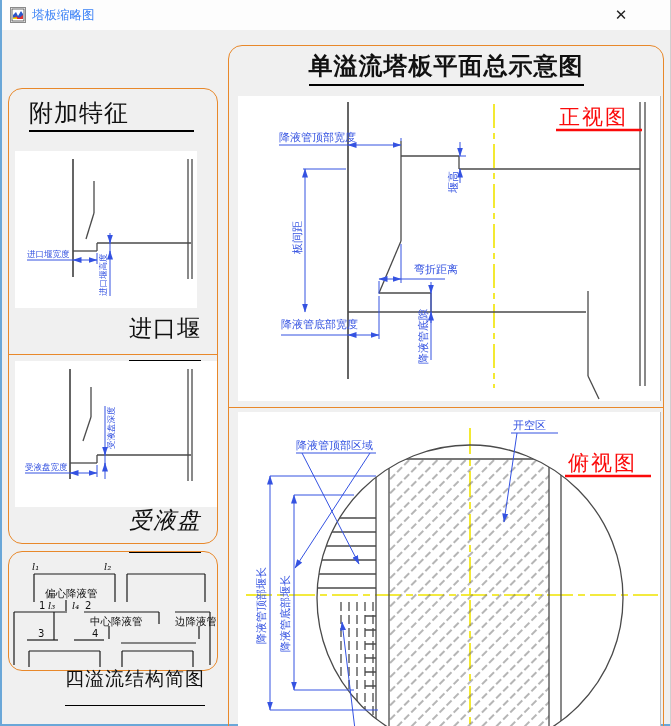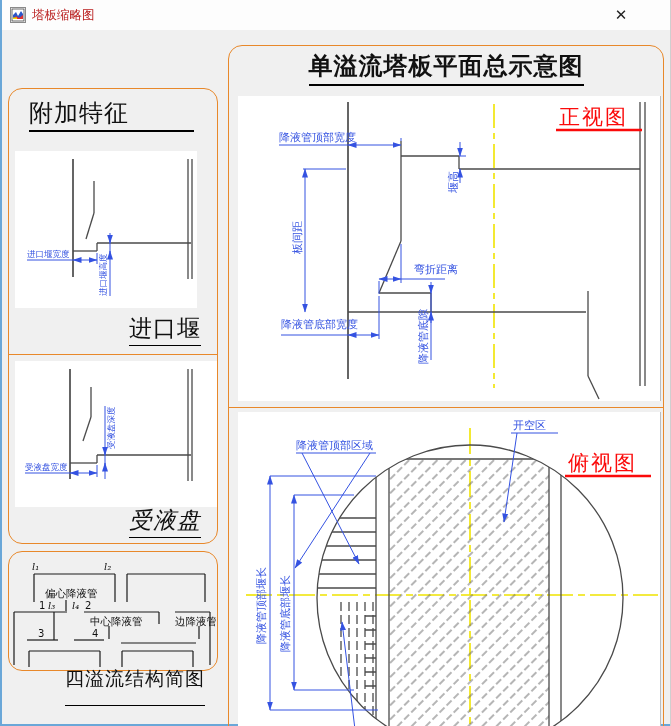--- a/index.html
+++ b/index.html
@@ -7,35 +7,35 @@
   body {
     position:relative; background:#f0f0f0; overflow:hidden;
     font-family:"DejaVu Sans", sans-serif; color:#111;
   }
   .win-border-left  { position:absolute; left:0; top:0; width:2px; height:726px; background:#6aa7d8; }
   .win-border-bottom{ position:absolute; left:0; bottom:0; width:671px; height:2px; background:#6aa7d8; }
   .win-border-right { position:absolute; right:0; top:0; width:1px; height:726px; background:#cfcfcf; }
 
   .titlebar { position:absolute; left:2px; top:0; width:668px; height:30px; background:#fdfdfd; }
   .app-icon { position:absolute; left:8px; top:7px; width:16px; height:16px; }
-  .win-title { position:absolute; left:30px; top:7px; font-size:12.5px; color:#b91c1c; }
+  .win-title { position:absolute; left:30px; top:7px; font-size:12.5px; color:#3b82f6; }
   .close-btn { position:absolute; left:606px; top:4px; width:26px; height:22px;
                font-size:15px; color:#222; text-align:center; line-height:22px; cursor:pointer; }
 
   .panel { position:absolute; border:1px solid #e8882a; border-radius:14px; background:transparent; }
   .p-left  { left:8px;  top:88px;  width:210px; height:456px; }
   .p-four  { left:8px;  top:551px; width:210px; height:120px; }
   .p-main  { left:228px; top:45px; width:436px; height:700px; border-bottom-right-radius:0; }
   .lp-title { position:absolute; left:20px; top:8px; width:165px; font-size:24px;
               letter-spacing:1px; padding-bottom:1px; border-bottom:2px solid #000; white-space:nowrap; }
   .thumb { position:absolute; background:#ffffff; }
   .t1 { left:6px; top:62px;  width:182px; height:157px; }
   .t2 { left:6px; top:272px; width:202px; height:146px; }
   .lp-divider { position:absolute; left:0; top:265px; width:208px; height:0; border-top:1px solid #e8882a; }
-  .caption { position:absolute; font-size:23px; letter-spacing:1px; padding-bottom:1px;
+  .caption { position:absolute; font-size:23px; letter-spacing:1px; padding-bottom:16px;
              border-bottom:1.5px solid #000; white-space:nowrap; }
   .cap1 { left:120px; top:224px; }
   .cap2 { left:120px; top:416px;font-style:italic; }
 
   .fp-title { position:absolute; left:56px; top:114px; font-size:19px; letter-spacing:1px;
               border-bottom:1.5px solid #000; padding-bottom:13px; white-space:nowrap; }
 
   .main-title { position:absolute; left:0; right:0; top:4px; text-align:center; }
   .main-title span { display:inline-block; font-size:24px; font-weight:bold; letter-spacing:1px;
                      border-bottom:2px solid #000; padding-bottom:2px; white-space:nowrap; }

